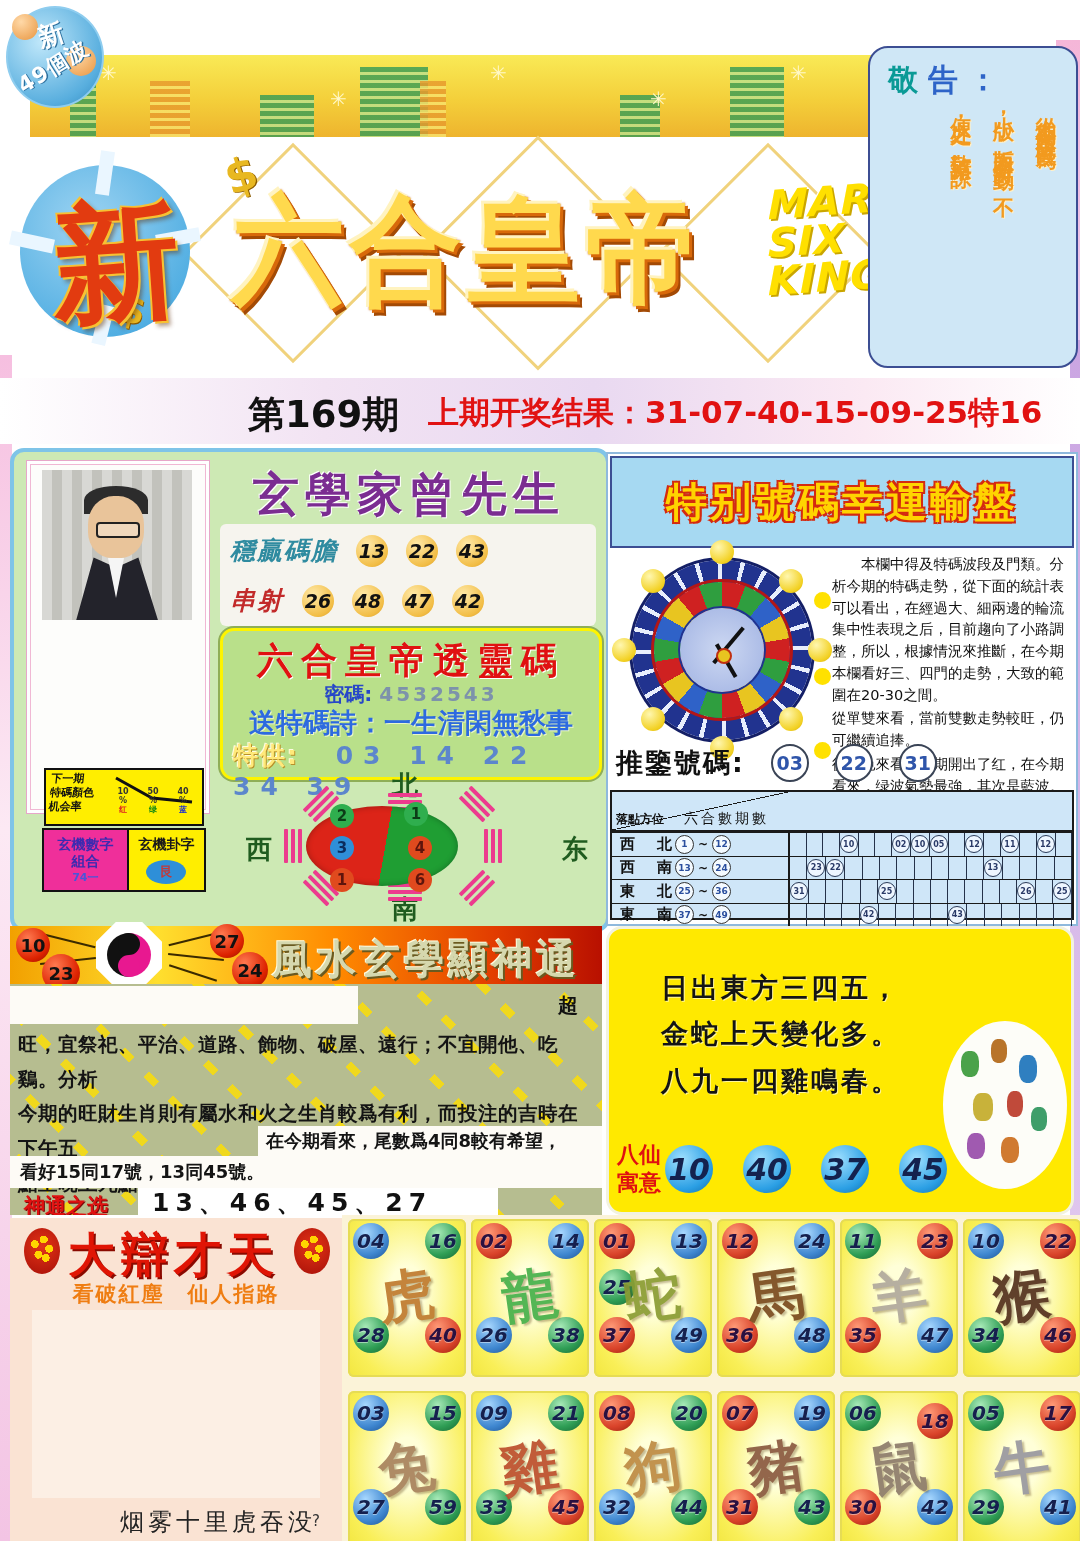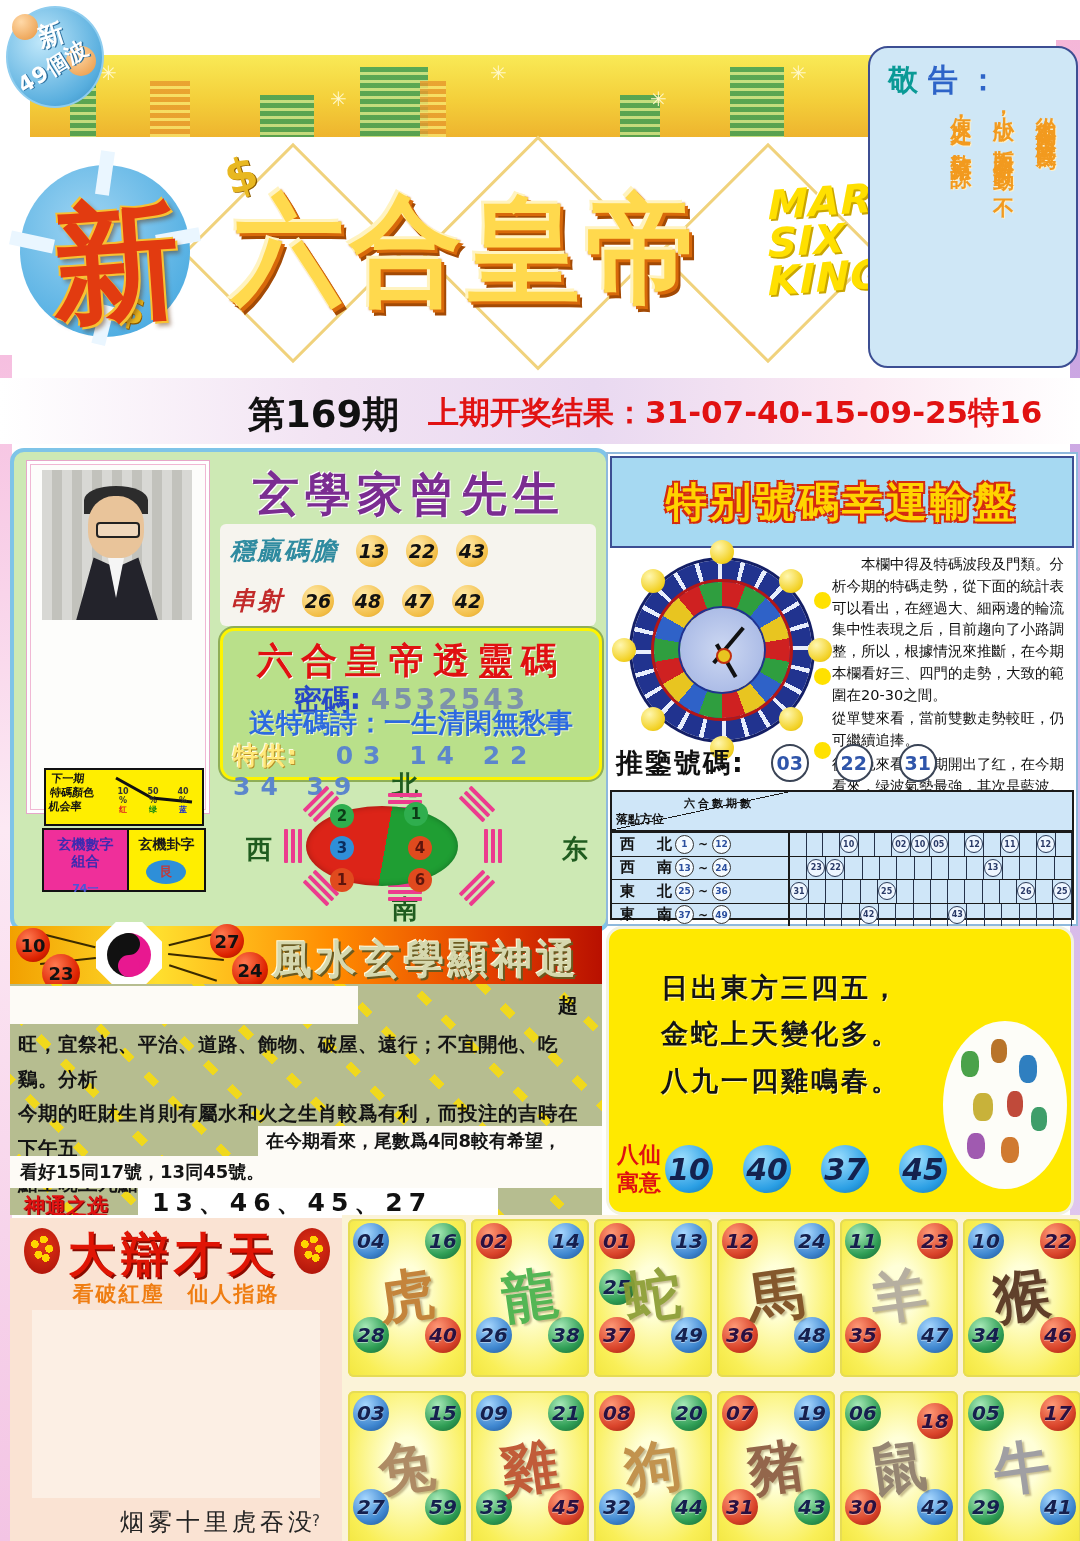--- a/index.html
+++ b/index.html
@@ -56,34 +56,34 @@
   .photo .glasses{position:absolute;left:54px;top:52px;width:40px;height:12px;border:2px solid #222;border-radius:4px;background:rgba(255,255,255,.35);}
   .photo .suit{position:absolute;left:18px;top:82px;width:112px;height:70px;background:#23232b;clip-path:polygon(14% 100%,30% 8%,50% 22%,70% 8%,88% 100%);}
   .photo .shirt{position:absolute;left:66px;top:88px;width:16px;height:40px;background:#f5f5f5;clip-path:polygon(0 0,100% 0,50% 100%);}
 
   .prob-box{left:44px;top:768px;width:156px;height:54px;background:#ffee00;border:2px solid #111;}
   .prob-title{position:absolute;left:4px;top:2px;font-size:11px;font-weight:bold;color:#111;line-height:1.25;transform:skewX(-6deg);}
   .prob-chart{position:absolute;right:2px;top:2px;width:88px;height:48px;}
   .prob-pt{position:absolute;top:16px;width:22px;text-align:center;font-size:8px;font-weight:bold;line-height:1.1;color:#333;}
   .combo-wrap{left:42px;top:828px;width:160px;height:60px;border:2px solid #111;background:#111;display:flex;gap:2px;}
   .combo-pink{flex:1.1;background:#ef2f9a;color:#3c2bb0;font-weight:bold;font-size:14px;text-align:center;padding-top:6px;line-height:1.2;}
-  .combo-pink .sub{color:#4a56d8;font-size:11px;margin-top:12px;}
+  .combo-pink .sub{color:#4a56d8;font-size:11px;margin-top:1px;}
   .combo-yellow{flex:1;background:#ffee00;color:#1a1a1a;font-weight:bold;font-size:14px;text-align:center;padding-top:6px;}
   .combo-yellow .oval{margin:6px auto 0;width:40px;height:24px;border-radius:50%;background:#2e8fd8;color:#c23a3a;font-size:13px;line-height:24px;}
 
   .zx-title{left:222px;top:464px;width:374px;text-align:center;font-size:46px;font-weight:bold;color:#7b2d91;letter-spacing:6px;text-shadow:1px 1px 0 #fff,-1px -1px 0 #fff;}
   .zx-strip{left:220px;top:524px;width:376px;height:102px;background:#f6f4ee;border-radius:6px;text-align:right;}
   .zx-row{position:absolute;left:10px;display:flex;align-items:center;}
   .zx-label-teal{color:#2f8ba0;font-size:25px;font-weight:bold;font-style:italic;letter-spacing:2px;}
   .zx-label-red{color:#c22a2a;font-size:25px;font-weight:bold;font-style:italic;letter-spacing:2px;}
   .ball-y{width:32px;height:32px;border-radius:50%;background:radial-gradient(circle at 35% 30%,#ffe9a8,#f2bd45 70%,#d89a25);color:#111;font-weight:bold;font-style:italic;font-size:19px;display:inline-flex;align-items:center;justify-content:center;margin-left:18px;}
 
   .magic-box{left:220px;top:628px;width:376px;height:146px;background:#b9e08a;border:3px solid #fdf400;border-radius:14px;box-shadow:0 0 0 2px #8fae58;}
   .magic-title{position:absolute;left:0;top:6px;width:100%;text-align:center;font-size:36px;font-weight:bold;color:#e01111;letter-spacing:8px;text-shadow:1px 1px 0 #fff;}
-  .magic-code{position:absolute;left:0;top:50px;width:100%;text-align:center;font-size:28px;font-weight:bold;}
+  .magic-code{position:absolute;left:0;top:50px;width:100%;text-align:center;font-size:20px;font-weight:bold;}
   .magic-code .lb{color:#2747c8;}
   .magic-code .cd{color:#7d92ab;letter-spacing:3px;}
   .magic-poem{position:absolute;left:0;top:74px;width:100%;text-align:center;font-size:27px;font-weight:bold;color:#2d6ae0;text-shadow:1px 1px 0 #eaf6c8;}
   .magic-special{position:absolute;left:10px;top:108px;width:100%;font-size:25px;font-weight:bold;}
   .magic-special .lb{color:#ffe97a;text-shadow:1px 1px 0 #b8902a,-1px -1px 0 #fffbe0;letter-spacing:2px;}
   .magic-special .ns{color:#5c86cc;letter-spacing:10px;margin-left:28px;}
 
   
   .bagua-label{font-size:26px;font-weight:bold;color:#1f5c1f;}
   .trigram{width:34px;}
@@ -113,21 +113,21 @@
   .analysis p.first{text-indent:2em;}
   .bullet{width:17px;height:17px;border-radius:50%;background:#ffe100;}
   .recommend{left:616px;top:744px;display:flex;align-items:center;}
   .recommend .lb{font-size:27px;font-weight:bold;color:#111;letter-spacing:2px;}
   .circ{width:34px;height:34px;border-radius:50%;border:2px solid #3a4456;background:#fff;color:#2f55aa;font-weight:bold;font-size:19px;display:inline-flex;align-items:center;justify-content:center;margin-left:26px;}
 
   
   .stat-table{left:610px;top:790px;width:464px;height:130px;background:#cfe6f8;border:2px solid #1a1a1a;box-sizing:border-box;}
   .st-head{position:relative;height:38px;border-bottom:2px solid #1a1a1a;
     background:linear-gradient(to bottom right,transparent 49.4%,#1a1a1a 49.4%,#1a1a1a 50.6%,transparent 50.6%) no-repeat;background-size:176px 38px;}
-  .st-head .ht{position:absolute;left:72px;top:4px;font-size:11px;font-weight:bold;letter-spacing:3px;color:#111;}
+  .st-head .ht{position:absolute;left:72px;top:18px;font-size:14px;font-weight:normal;letter-spacing:3px;color:#111;}
   .st-head .hl{position:absolute;left:4px;bottom:2px;font-size:12px;font-weight:bold;color:#111;}
   .st-row{display:flex;height:22.5px;border-top:1px solid #1a1a1a;align-items:stretch;}
   .st-label{width:176px;display:flex;align-items:center;font-weight:bold;font-size:15px;color:#111;border-right:2px solid #1a1a1a;}
   .st-label .d1{margin-left:8px;}
   .st-label .d2{margin-left:22px;}
   .circ-sm{width:17px;height:17px;border-radius:50%;border:1px solid #333;background:#f4faff;color:#2a4e9e;font-size:9px;font-weight:bold;display:inline-flex;align-items:center;justify-content:center;margin:0 3px;}
   .tilde{font-size:12px;margin:0 1px;}
   .st-cells{flex:1;display:flex;}
   .st-cell{flex:1;border-right:1px solid #25324a;display:flex;align-items:center;justify-content:center;}
   .mark{width:16px;height:16px;border-radius:50%;border:1px solid #2a3a58;background:#eef6ff;color:#2a3a68;font-size:8px;font-weight:bold;display:flex;align-items:center;justify-content:center;}

